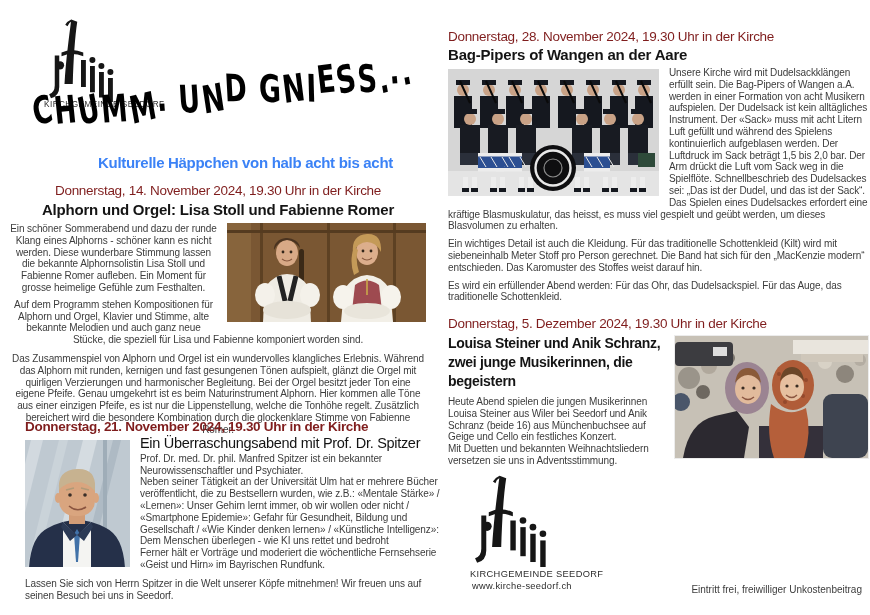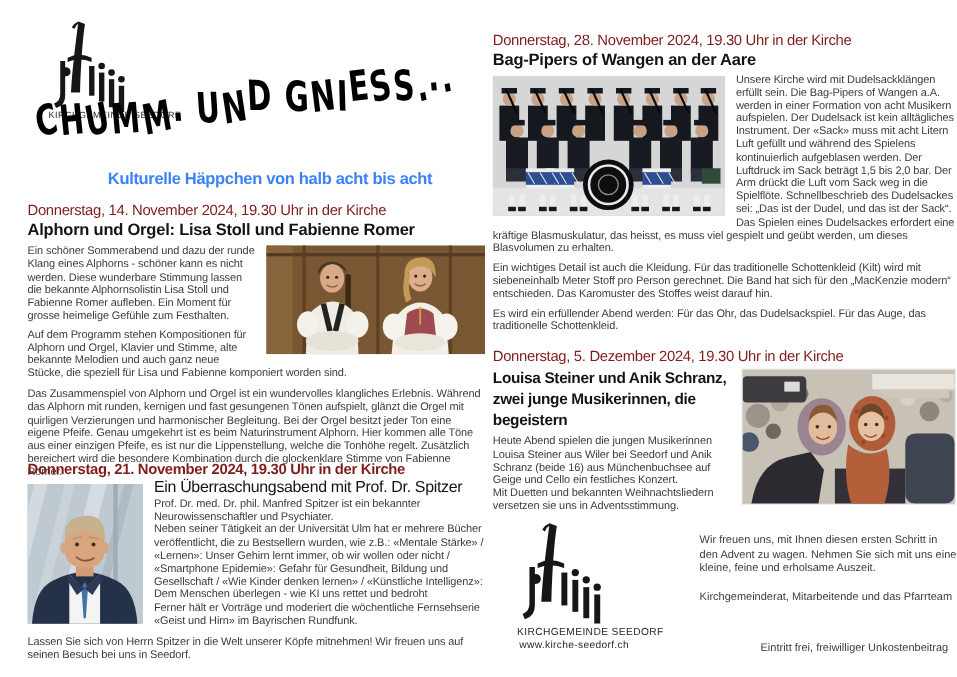--- a/index.html
+++ b/index.html
@@ -18,21 +18,21 @@
 
   
   .event{position:absolute;}
   .date{font-size:13.5px;letter-spacing:-.3px;color:#7f1d1d;}
   .etitle{font-size:15px;font-weight:bold;color:#141414;letter-spacing:-.2px;margin:3px 0 5px 0;}
   .ebody{font-size:10px;line-height:11.8px;letter-spacing:-.1px;color:#3c3c3c;}
   .ebody p{margin:0 0 5px 0;}
   .photo{overflow:hidden;background:#ccc;}
   .photo svg{display:block;}
 
-  .e1{left:25px;top:183px;width:416px;}
+  .e1{left:10px;top:183px;width:416px;text-align:center;}
   .photo1{float:right;width:199px;height:99px;margin:0 0 6px 10px;}
   .p-clear{clear:both;padding-top:2px;}
 
   .e2{left:25px;top:419px;width:416px;}
   .e2 .date{margin-bottom:4px;font-weight:bold;}
   .photo2{float:left;width:105px;height:127px;margin:2px 10px 4px 0;}
   .etitle-sm{font-size:14.5px;font-weight:normal;color:#141414;letter-spacing:-.3px;margin:0 0 3px 0;}
   .tight p{margin:0;}
   .p-clear-left{clear:left;margin-top:7px !important;}
 
@@ -272,20 +272,16 @@
   </div>
 
   <div class="footer-logo">
     <svg viewBox="0 0 110 112" width="130" height="93" aria-hidden="true">
       <use href="#spire-glyph"></use>
     </svg>
     <div class="brand-bottom">KIRCHGEMEINDE SEEDORF</div>
     <a class="brand-url" href="#">www.kirche-seedorf.ch</a>
   </div>
 
-  <div class="closing">
-    <div>Wir freuen uns, mit Ihnen diesen ersten Schritt in den Advent zu wagen. Nehmen Sie sich mit uns eine kleine, feine und erholsame Auszeit.</div>
-    <div class="sig">Kirchgemeinderat, Mitarbeitende und das Pfarrteam</div>
-  </div>
 
   <div class="note">Eintritt frei, freiwilliger Unkostenbeitrag</div>
 
 </div>
 
 </body></html>

